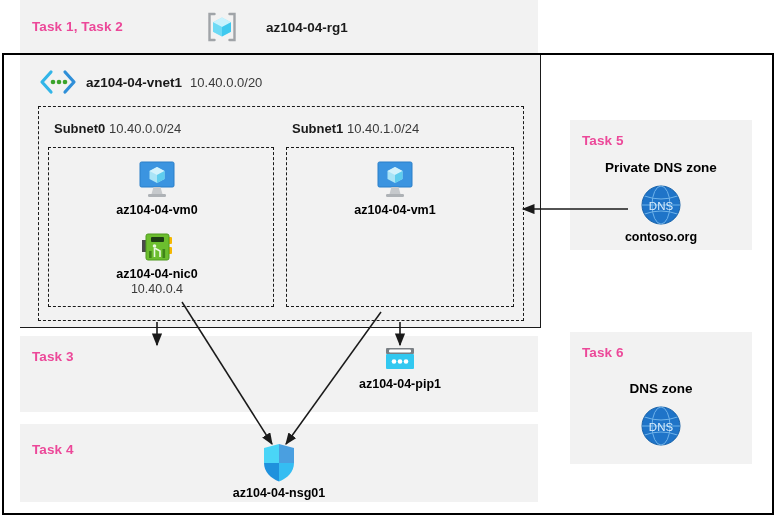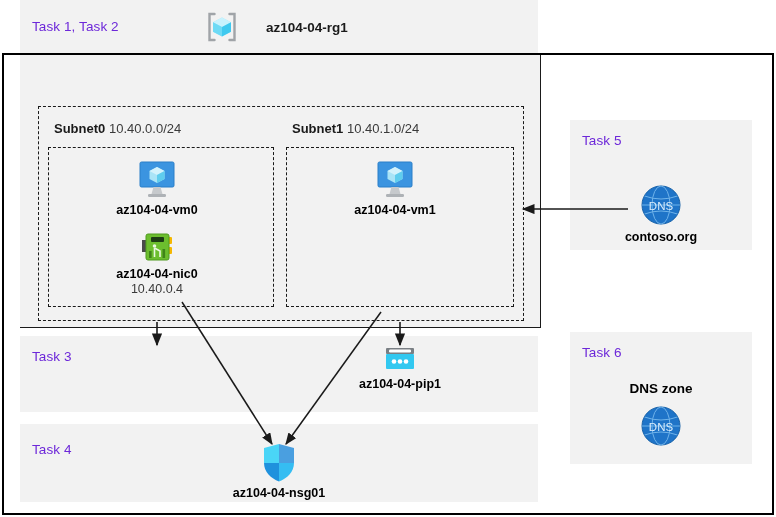--- a/index.html
+++ b/index.html
@@ -62,22 +62,22 @@
   .subnet1 { left: 286px; width: 228px; }
 
   
   .task3-panel { left: 20px; top: 336px; width: 518px; height: 76px; }
   .task4-panel { left: 20px; top: 424px; width: 518px; height: 78px; }
   .task5-panel { left: 570px; top: 120px; width: 182px; height: 130px; }
   .task6-panel { left: 570px; top: 332px; width: 182px; height: 132px; }
 
   
   .task-label {
-    color: #6d28d9;
-    font-weight: normal;
+    color: #ec4899;
+    font-weight: bold;
     font-size: 13.5px;
     letter-spacing: .1px;
     white-space: nowrap;
   }
   .res-name {
     color: #1a1a1a;
     font-weight: bold;
     font-size: 13.5px;
     white-space: nowrap;
   }
@@ -152,20 +152,33 @@
       </svg>
     </span>
     <span class="res-name">az104-04-rg1</span>
   </div>
 
   <div class="abs rg-frame"></div>
 
   <div class="abs vnet-inner-fill"></div>
   <div class="abs vnet-box"></div>
 
+  <div class="abs inline-row" style="left:38px; top:68px;">
+    <span class="icon">
+      <svg width="40" height="28" viewBox="0 0 40 28">
+        <path d="M13 4 L4 14 L13 24" fill="none" stroke="#32b5e8" stroke-width="3.2" stroke-linecap="round" stroke-linejoin="round"></path>
+        <path d="M27 4 L36 14 L27 24" fill="none" stroke="#2f8fd8" stroke-width="3.2" stroke-linecap="round" stroke-linejoin="round"></path>
+        <circle cx="15" cy="14" r="2.3" fill="#3ba32b"></circle>
+        <circle cx="21" cy="14" r="2.3" fill="#3ba32b"></circle>
+        <circle cx="27" cy="14" r="2.3" fill="#3ba32b"></circle>
+      </svg>
+    </span>
+    <span class="res-name">az104-04-vnet1</span>
+    <span class="res-sub">10.40.0.0/20</span>
+  </div>
 
   <div class="abs subnets-wrap"></div>
 
   <div class="abs subnet-title" style="left:54px; top:121px;">
     <b>Subnet0</b>
     <span>10.40.0.0/24</span>
   </div>
   <div class="abs subnet-box subnet0"></div>
 
   <div class="abs node" style="left:107px; top:160px; width:100px;">
@@ -260,20 +273,21 @@
           <rect x="3" y="20" width="15" height="20" fill="#1f91dd"></rect>
           <rect x="18" y="20" width="15" height="20" fill="#35bdf2"></rect>
         </g>
       </svg>
     </span>
     <span class="node-label">az104-04-nsg01</span>
   </div>
 
   <div class="abs task5-panel panel-gray"></div>
   <span class="abs task-label" style="left:582px; top:133px;">Task 5</span>
+  <span class="abs zone-title" style="left:570px; top:160px; width:182px;">Private DNS zone</span>
 
   <div class="abs node" style="left:611px; top:183px; width:100px;">
     <span class="icon">
       <svg width="44" height="44" viewBox="0 0 44 44">
         <circle cx="22" cy="22" r="19" fill="#1f74c8"></circle>
         <circle cx="22" cy="22" r="19" fill="none" stroke="#1560a8" stroke-width="1"></circle>
         <ellipse cx="22" cy="22" rx="9" ry="19" fill="none" stroke="#6fb3ea" stroke-width="1"></ellipse>
         <line x1="3" y1="22" x2="41" y2="22" stroke="#6fb3ea" stroke-width="1"></line>
         <path d="M5.5 13 Q22 19 38.5 13" fill="none" stroke="#6fb3ea" stroke-width="1"></path>
         <path d="M5.5 31 Q22 25 38.5 31" fill="none" stroke="#6fb3ea" stroke-width="1"></path>

